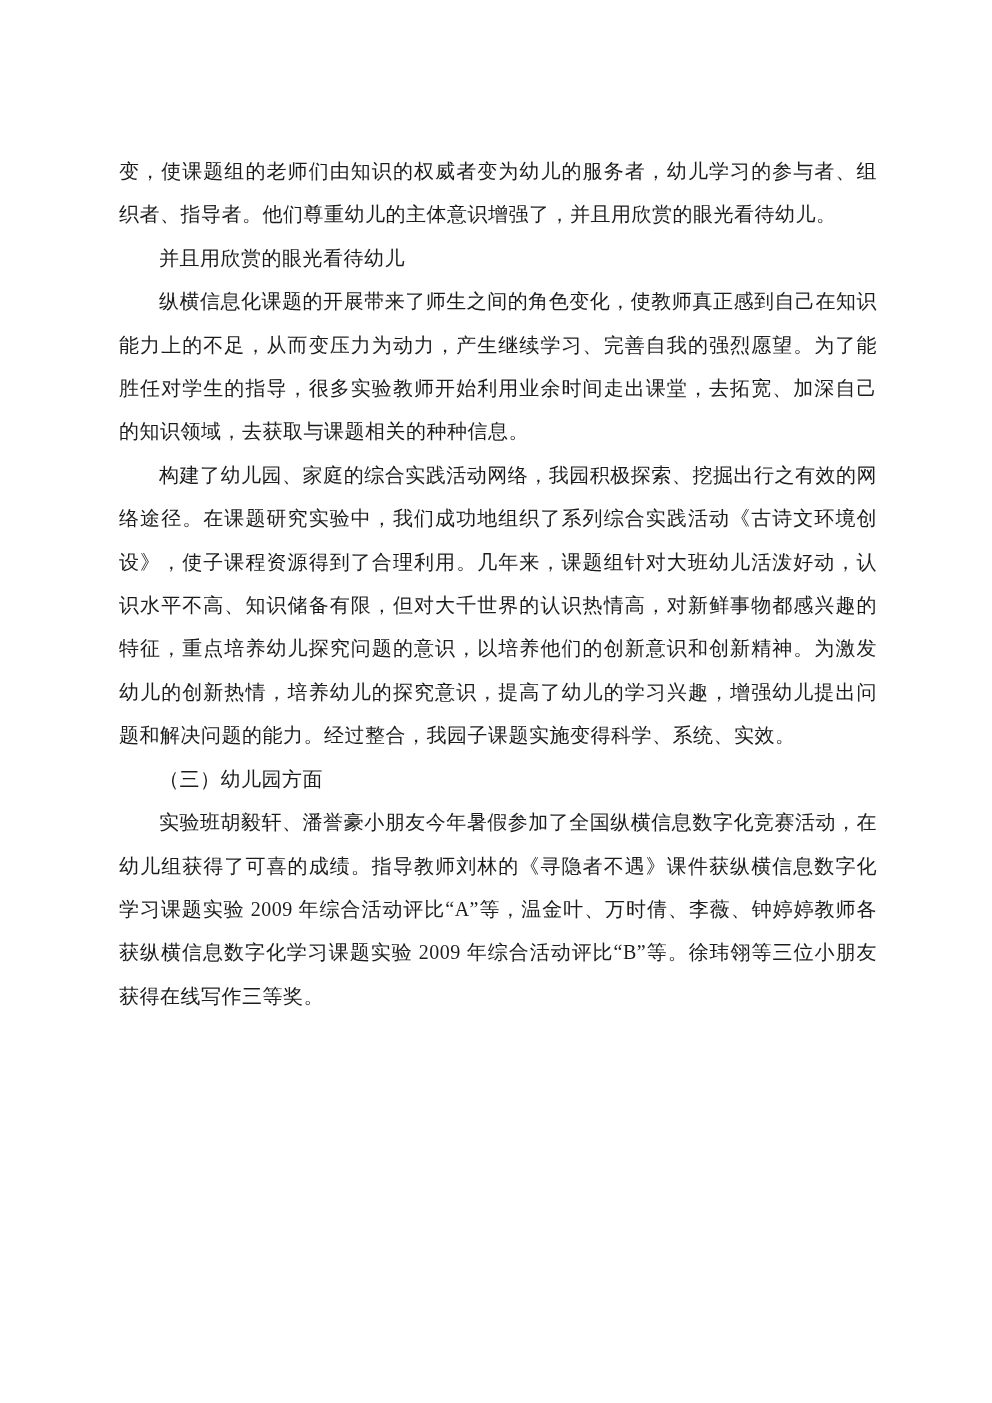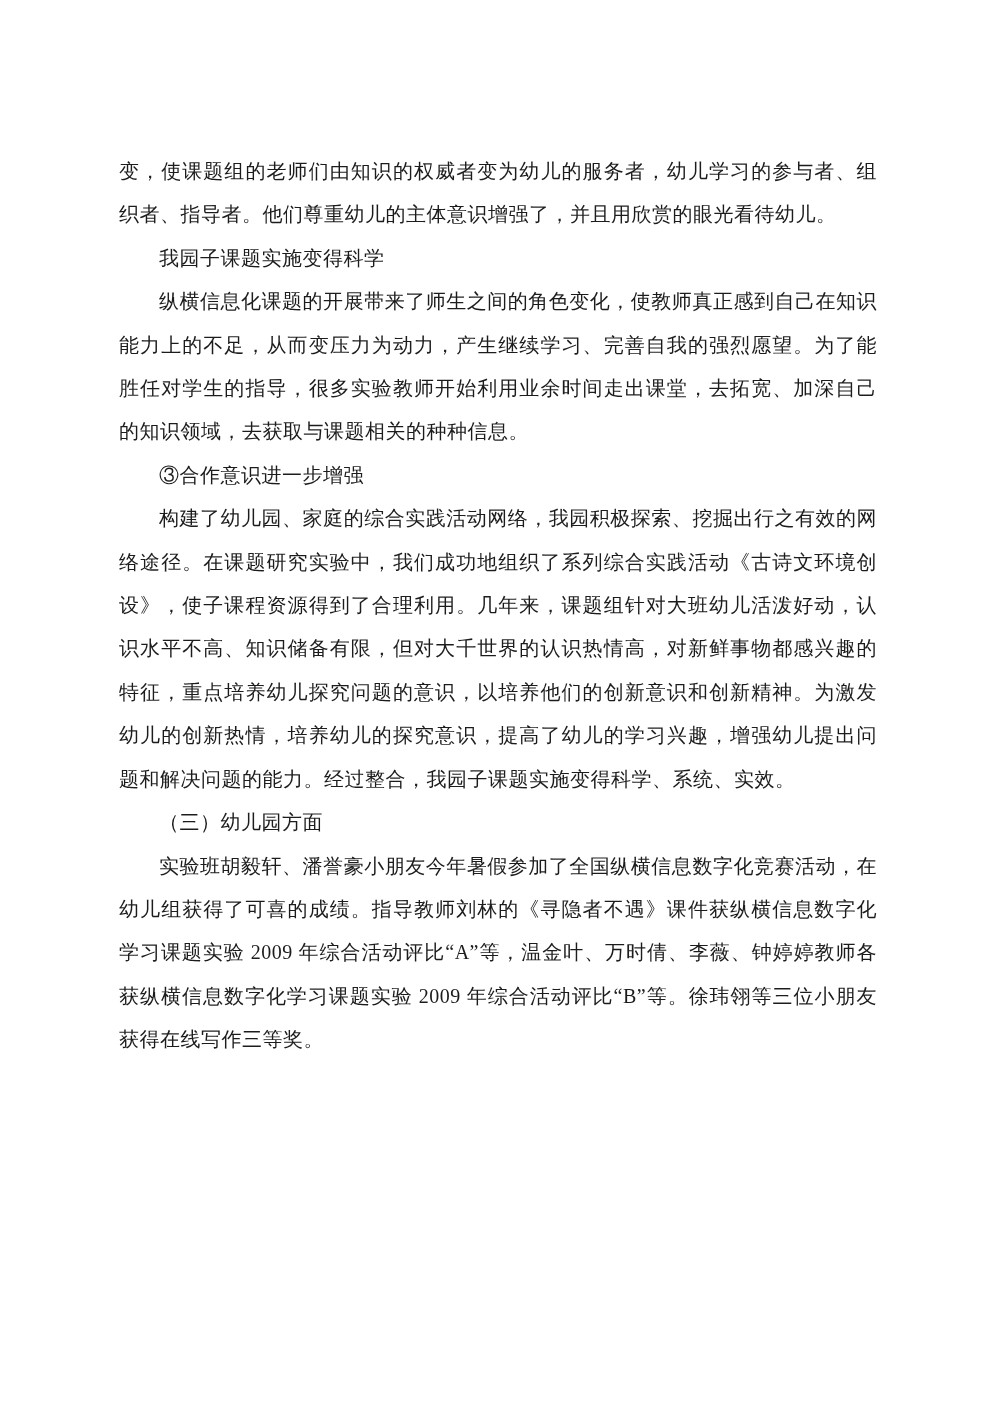--- a/index.html
+++ b/index.html
@@ -33,20 +33,19 @@
   .doc-body p.indent {
     text-indent: 2em;
   }
 </style>
 </head>
 <body>
 
 <div class="page">
   <div class="doc-body">
     <p>变，使课题组的老师们由知识的权威者变为幼儿的服务者，幼儿学习的参与者、组织者、指导者。他们尊重幼儿的主体意识增强了，并且用欣赏的眼光看待幼儿。</p>
-    <p class="indent">我园子课题实施变得科学</p>
+    <p class="indent">并且用欣赏的眼光看待幼儿</p>
     <p class="indent">纵横信息化课题的开展带来了师生之间的角色变化，使教师真正感到自己在知识能力上的不足，从而变压力为动力，产生继续学习、完善自我的强烈愿望。为了能胜任对学生的指导，很多实验教师开始利用业余时间走出课堂，去拓宽、加深自己的知识领域，去获取与课题相关的种种信息。</p>
-    <p class="indent">③合作意识进一步增强</p>
     <p class="indent">构建了幼儿园、家庭的综合实践活动网络，我园积极探索、挖掘出行之有效的网络途径。在课题研究实验中，我们成功地组织了系列综合实践活动《古诗文环境创设》，使子课程资源得到了合理利用。几年来，课题组针对大班幼儿活泼好动，认识水平不高、知识储备有限，但对大千世界的认识热情高，对新鲜事物都感兴趣的特征，重点培养幼儿探究问题的意识，以培养他们的创新意识和创新精神。为激发幼儿的创新热情，培养幼儿的探究意识，提高了幼儿的学习兴趣，增强幼儿提出问题和解决问题的能力。经过整合，我园子课题实施变得科学、系统、实效。</p>
     <p class="indent">（三）幼儿园方面</p>
     <p class="indent">实验班胡毅轩、潘誉豪小朋友今年暑假参加了全国纵横信息数字化竞赛活动，在幼儿组获得了可喜的成绩。指导教师刘林的《寻隐者不遇》课件获纵横信息数字化学习课题实验 2009 年综合活动评比“A”等，温金叶、万时倩、李薇、钟婷婷教师各获纵横信息数字化学习课题实验 2009 年综合活动评比“B”等。徐玮翎等三位小朋友获得在线写作三等奖。</p>
   </div>
 </div>
 
 </body></html>

